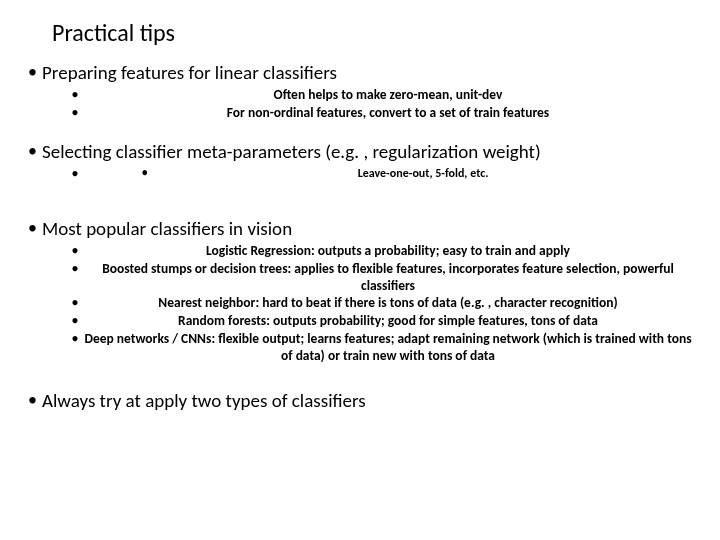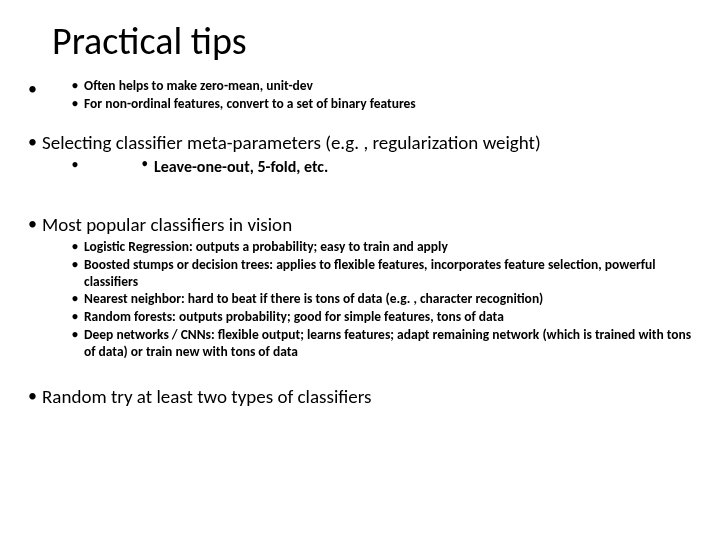--- a/index.html
+++ b/index.html
@@ -6,21 +6,21 @@
   body {
     width: 720px;
     height: 540px;
     background: #fff;
     font-family: Calibri, "Segoe UI", Arial, sans-serif;
     color: #000;
     padding: 18px 28px 18px 28px;
     overflow: hidden;
   }
   .title {
-    font-size: 38px;
+    font-size: 24px;
     font-weight: 400;
     margin-left: 24px;
     margin-bottom: 14px;
   }
   ul { list-style: none; }
   .l1 > li {
     font-size: 19px;
     font-weight: 400;
     margin-bottom: 4px;
     padding-left: 14px;
@@ -29,20 +29,21 @@
   .l1 > li::before {
     content: "•";
     position: absolute;
     left: 0;
     top: 0;
     font-size: 18px;
   }
   .l2 {
     margin-top: 3px;
     margin-bottom: 18px;
+    text-align: center;
   }
   .l2 > li {
     font-size: 13.5px;
     font-weight: 700;
     line-height: 1.25;
     padding-left: 42px;
     position: relative;
     margin-bottom: 1px;
   }
   .l2 > li::before {
@@ -50,21 +51,21 @@
     position: absolute;
     left: 30px;
     top: 0;
     font-size: 12px;
     font-weight: 700;
   }
   .l3 {
     margin-top: 2px;
   }
   .l3 > li {
-    font-size: 16px;
+    font-size: 12px;
     font-weight: 700;
     padding-left: 70px;
     position: relative;
   }
   .l3 > li::before {
     content: "•";
     position: absolute;
     left: 58px;
     top: 0;
     font-size: 11px;
@@ -73,23 +74,24 @@
   .tight { margin-bottom: 6px; }
 </style>
 </head>
 <body>
 
 <div class="title">Practical tips</div>
 
 <ul class="l1">
 
   <li>
+    <span>Preparing features for linear classifiers</span>
     <ul class="l2">
       <li>Often helps to make zero-mean, unit-dev</li>
-      <li>For non-ordinal features, convert to a set of binary features</li>
+      <li>For non-ordinal features, convert to a set of train features</li>
     </ul>
   </li>
 
   <li>
     <span>Selecting classifier meta-parameters (e.g. , regularization weight)</span>
     <ul class="l2">
       <li>
         <ul class="l3">
           <li>Leave-one-out, 5-fold, etc.</li>
         </ul>
@@ -104,16 +106,16 @@
       <li>Logistic Regression: outputs a probability; easy to train and apply</li>
       <li>Boosted stumps or decision trees: applies to flexible features, incorporates feature selection, powerful classifiers</li>
       <li>Nearest neighbor: hard to beat if there is tons of data (e.g. , character recognition)</li>
       <li>Random forests: outputs probability; good for simple features, tons of data</li>
       <li>Deep networks / CNNs: flexible output; learns features; adapt remaining network (which is trained with tons of data) or train new with tons of data</li>
     </ul>
     <div class="gap"></div>
   </li>
 
   <li>
-    <span>Random try at least two types of classifiers</span>
+    <span>Always try at apply two types of classifiers</span>
   </li>
 
 </ul>
 
 </body></html>

